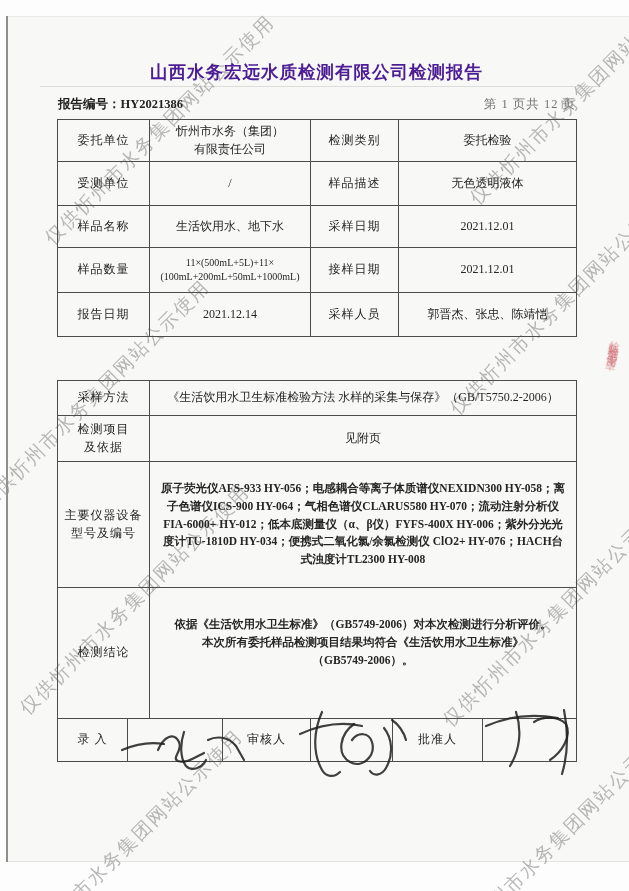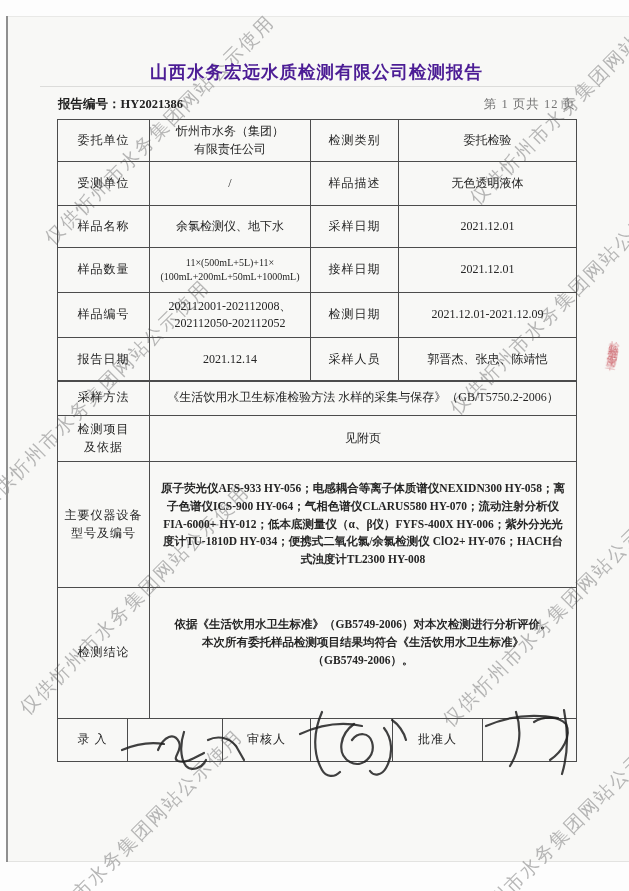--- a/index.html
+++ b/index.html
@@ -91,37 +91,30 @@
     <td>委托检验</td>
   </tr>
   <tr style="height:44px">
     <td class="lbl">受测单位</td>
     <td>/</td>
     <td class="lbl">样品描述</td>
     <td>无色透明液体</td>
   </tr>
   <tr style="height:42px">
     <td class="lbl">样品名称</td>
-    <td>余氯检测仪、地下水</td>
+    <td>生活饮用水、地下水</td>
     <td class="lbl">采样日期</td>
     <td>2021.12.01</td>
   </tr>
   <tr style="height:45px">
     <td class="lbl">样品数量</td>
     <td style="font-size:10px">11×(500mL+5L)+11×
 (100mL+200mL+50mL+1000mL)</td>
     <td class="lbl">接样日期</td>
     <td>2021.12.01</td>
-  </tr>
-  <tr style="height:45px">
-    <td class="lbl">样品编号</td>
-    <td>202112001-202112008、
-202112050-202112052</td>
-    <td class="lbl">检测日期</td>
-    <td>2021.12.01-2021.12.09</td>
   </tr>
   <tr style="height:44px">
     <td class="lbl">报告日期</td>
     <td>2021.12.14</td>
     <td class="lbl">采样人员</td>
     <td>郭晋杰、张忠、陈靖恺</td>
   </tr>
 </tbody>
   </table>
 

